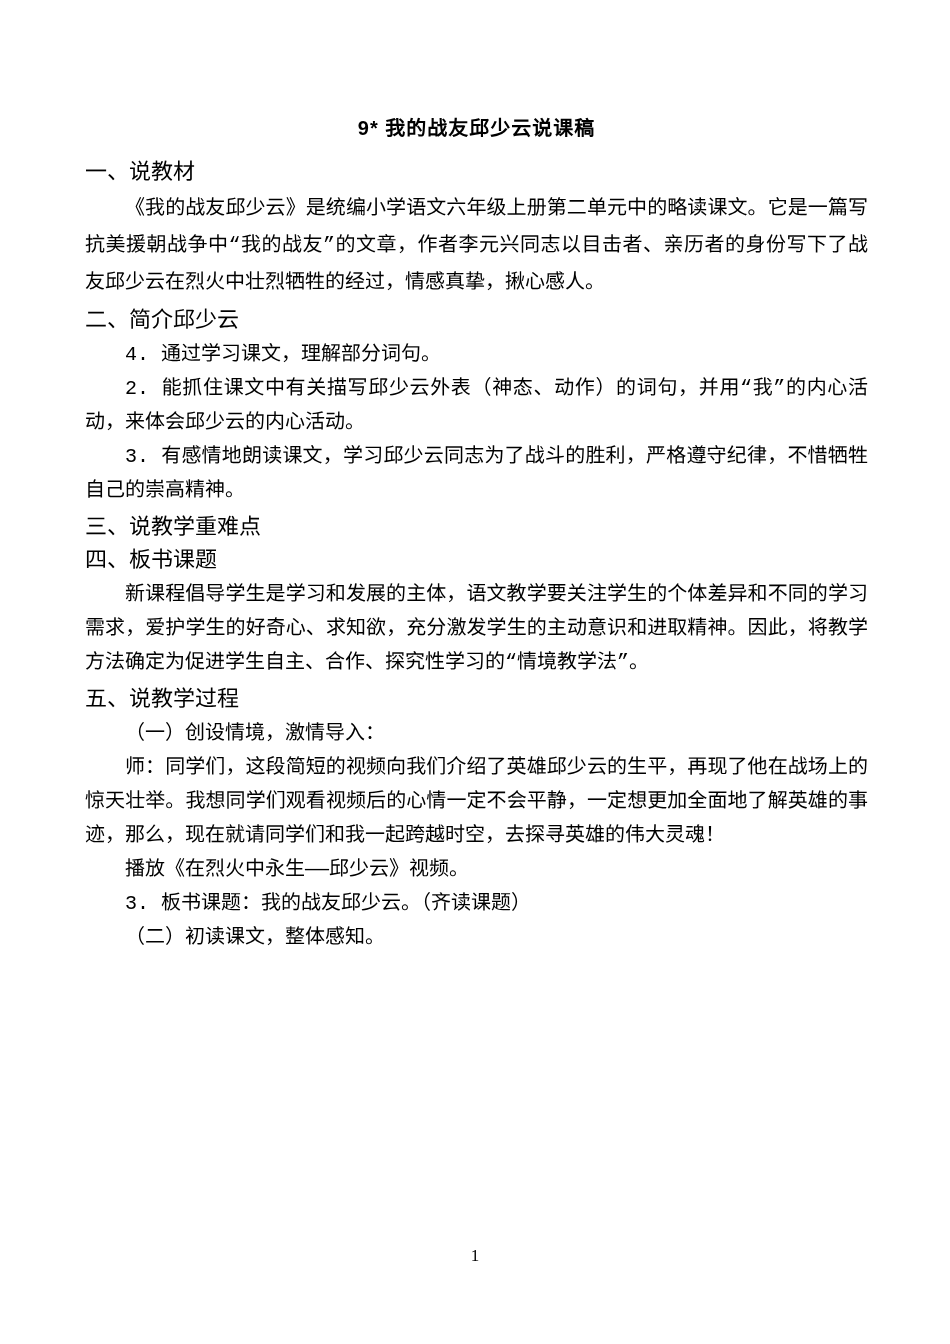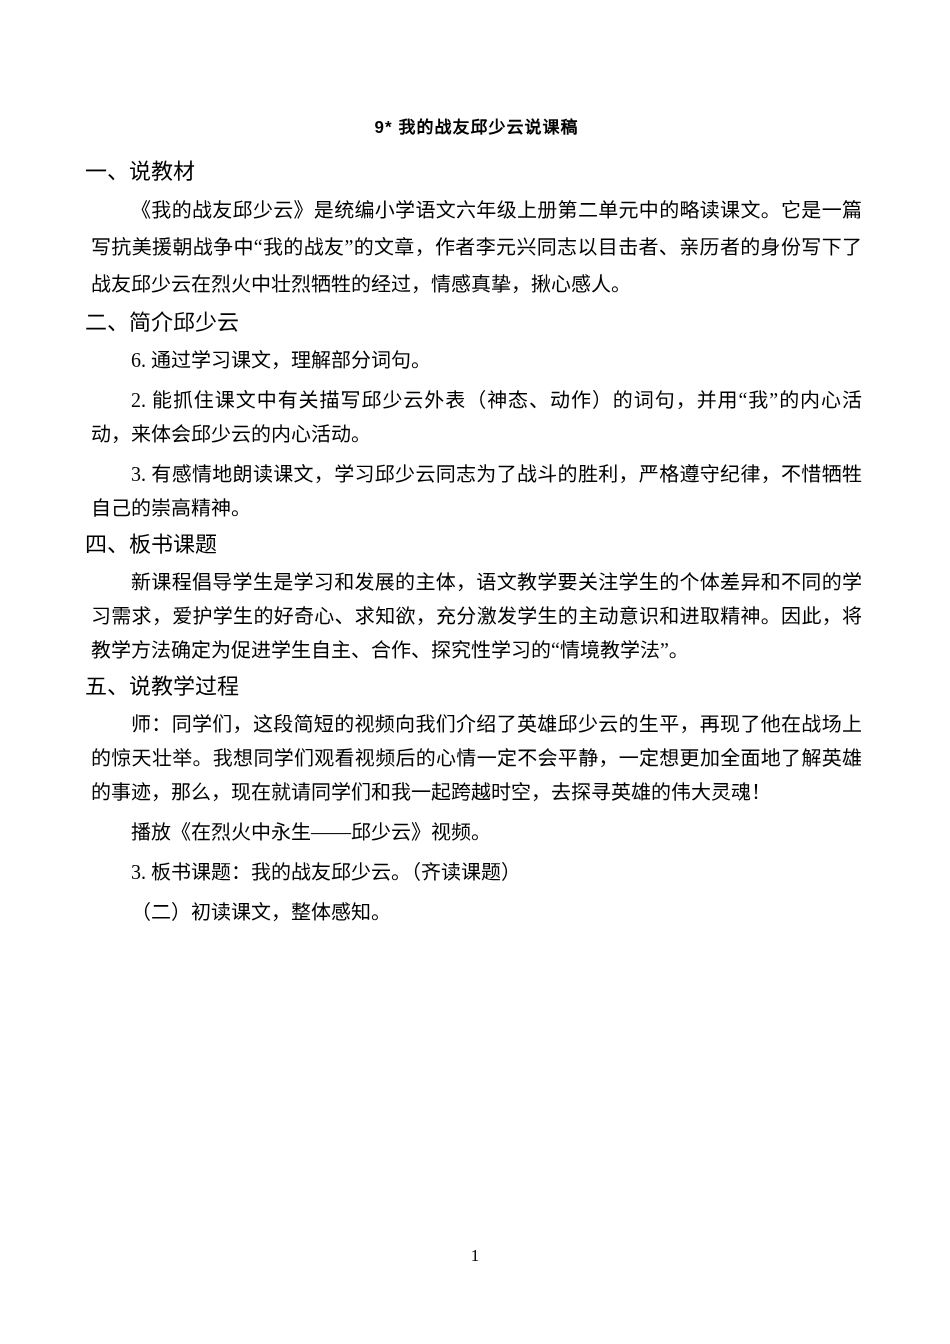--- a/index.html
+++ b/index.html
@@ -14,40 +14,40 @@
     margin: 0 auto;
     background: #ffffff;
     box-sizing: border-box;
     padding: 110px 82px 0 85px;
     overflow: hidden;
     color: #000000;
   }
   .doc-title {
     font-family: "Liberation Sans", "DejaVu Sans", sans-serif;
     font-weight: 700;
-    font-size: 17px;
+    font-size: 20px;
     line-height: 36px;
     text-align: center;
     margin: 0 0 12px 0;
     letter-spacing: 1px;
   }
   .section-heading {
     font-family: "Liberation Sans", "DejaVu Sans", sans-serif;
     font-weight: 400;
     font-size: 22px;
     line-height: 28px;
     margin: 5px 0 4px 0;
   }
   .para {
-    font-family: Liberation Serif, serif;
+    font-family: Liberation Mono, monospace;
     font-size: 20px;
     line-height: 34px;
     text-align: justify;
     text-indent: 2em;
-    margin: 6px;
+    margin: 0;
   }
   .section-body1 .para {
     line-height: 37px;
   }
   .page-number {
     position: absolute;
     left: 0;
     right: 0;
     top: 1246px;
     text-align: center;
@@ -66,39 +66,41 @@
   <div class="section">
     <h2 class="section-heading">一、说教材</h2>
     <div class="section-body1">
       <p class="para">《我的战友邱少云》是统编小学语文六年级上册第二单元中的略读课文。它是一篇写抗美援朝战争中“我的战友”的文章，作者李元兴同志以目击者、亲历者的身份写下了战友邱少云在烈火中壮烈牺牲的经过，情感真挚，揪心感人。</p>
     </div>
   </div>
 
   <div class="section">
     <h2 class="section-heading">二、简介邱少云</h2>
     <div>
-      <p class="para">6. 通过学习课文，理解部分词句。</p>
+      <p class="para">4. 通过学习课文，理解部分词句。</p>
       <p class="para">2. 能抓住课文中有关描写邱少云外表（神态、动作）的词句，并用“我”的内心活动，来体会邱少云的内心活动。</p>
       <p class="para">3. 有感情地朗读课文，学习邱少云同志为了战斗的胜利，严格遵守纪律，不惜牺牲自己的崇高精神。</p>
     </div>
   </div>
 
   <div class="section">
+    <h2 class="section-heading">三、说教学重难点</h2>
   </div>
 
   <div class="section">
     <h2 class="section-heading">四、板书课题</h2>
     <div>
       <p class="para">新课程倡导学生是学习和发展的主体，语文教学要关注学生的个体差异和不同的学习需求，爱护学生的好奇心、求知欲，充分激发学生的主动意识和进取精神。因此，将教学方法确定为促进学生自主、合作、探究性学习的“情境教学法”。</p>
     </div>
   </div>
 
   <div class="section">
     <h2 class="section-heading">五、说教学过程</h2>
     <div>
+      <p class="para">（一）创设情境，激情导入：</p>
       <p class="para">师：同学们，这段简短的视频向我们介绍了英雄邱少云的生平，再现了他在战场上的惊天壮举。我想同学们观看视频后的心情一定不会平静，一定想更加全面地了解英雄的事迹，那么，现在就请同学们和我一起跨越时空，去探寻英雄的伟大灵魂！</p>
       <p class="para">播放《在烈火中永生——邱少云》视频。</p>
       <p class="para">3. 板书课题：我的战友邱少云。（齐读课题）</p>
       <p class="para">（二）初读课文，整体感知。</p>
     </div>
   </div>
 
   <div class="page-number">1</div>
 
 </div>

